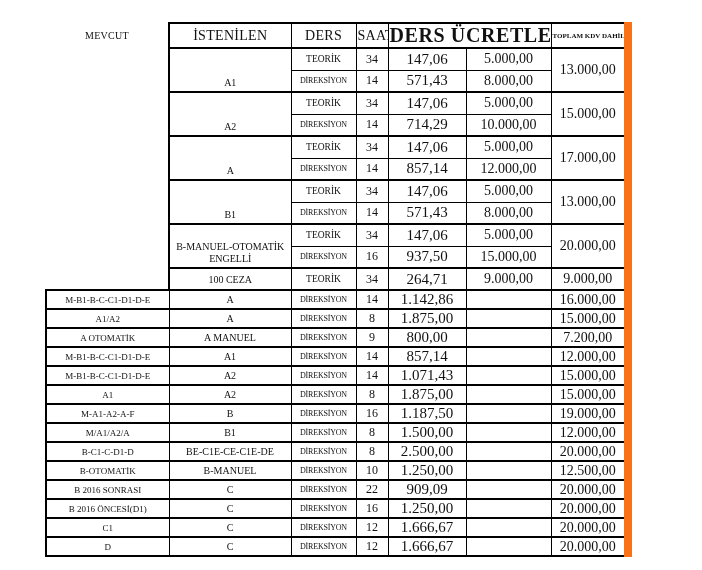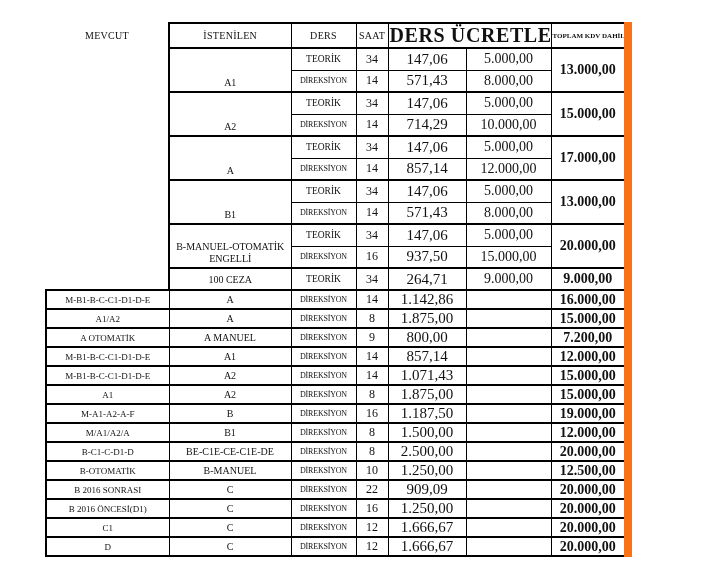--- a/index.html
+++ b/index.html
@@ -17,32 +17,32 @@
   }
   tr.hdr { height:16px; }
   tr.sub { height:22px; }
   tr.low { height:19px; }
   .ghost { border:none !important; background:transparent; }
   .bt2 { border-top:2px solid #000; }
   .bl2 { border-left:2px solid #000; }
   .br2 { border-right:8px solid #f97316; }
   .bb2 { border-bottom:2px solid #000; }
   .h-mevcut { font-size:10px; letter-spacing:0.3px; }
-  .h-plain  { font-size:10px; letter-spacing:0.3px; }
+  .h-plain  { font-size:14px; letter-spacing:0.3px; }
   .h-fees   { font-size:20px; font-weight:bold; letter-spacing:0.6px; }
   .h-total  { font-size:7px;  font-weight:bold; }
   .cell-mevcut { font-size:9px; }
   .cell-ist    { font-size:10px; }
   .ist-group   { vertical-align:bottom; padding-bottom:3px; white-space:normal; line-height:1.15; }
   .lbl-teorik  { font-size:9.5px; }
   .lbl-dir     { font-size:8px; letter-spacing:-0.2px; }
   .cell-saat   { font-size:12px; }
   .cell-birim  { font-size:15px; }
   .cell-tutar  { font-size:14px; }
-  .cell-total  { font-size:14px; font-weight:bold;margin-left:8px; }
+  .cell-total  { font-size:14px; font-weight:normal;margin-left:8px; }
 </style>
 </head>
 <body>
 
 <div class="page">
   <table class="fees">
     <colgroup>
       <col style="width:123px">
         <col style="width:122px">
         <col style="width:65px">

